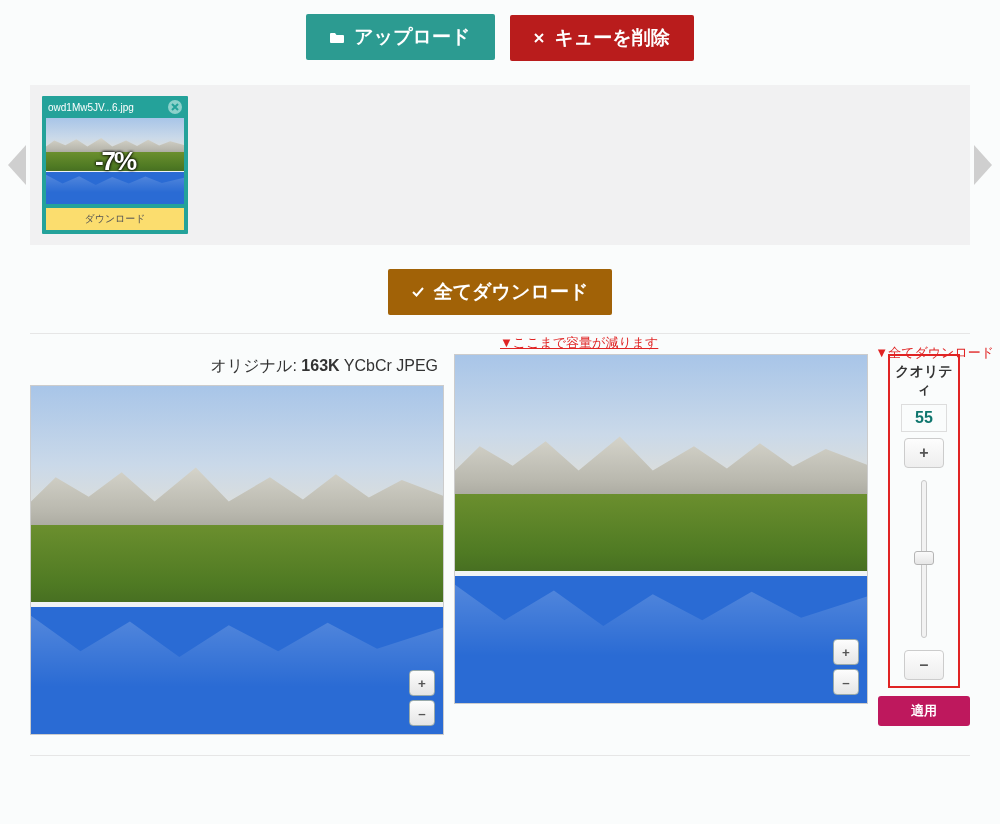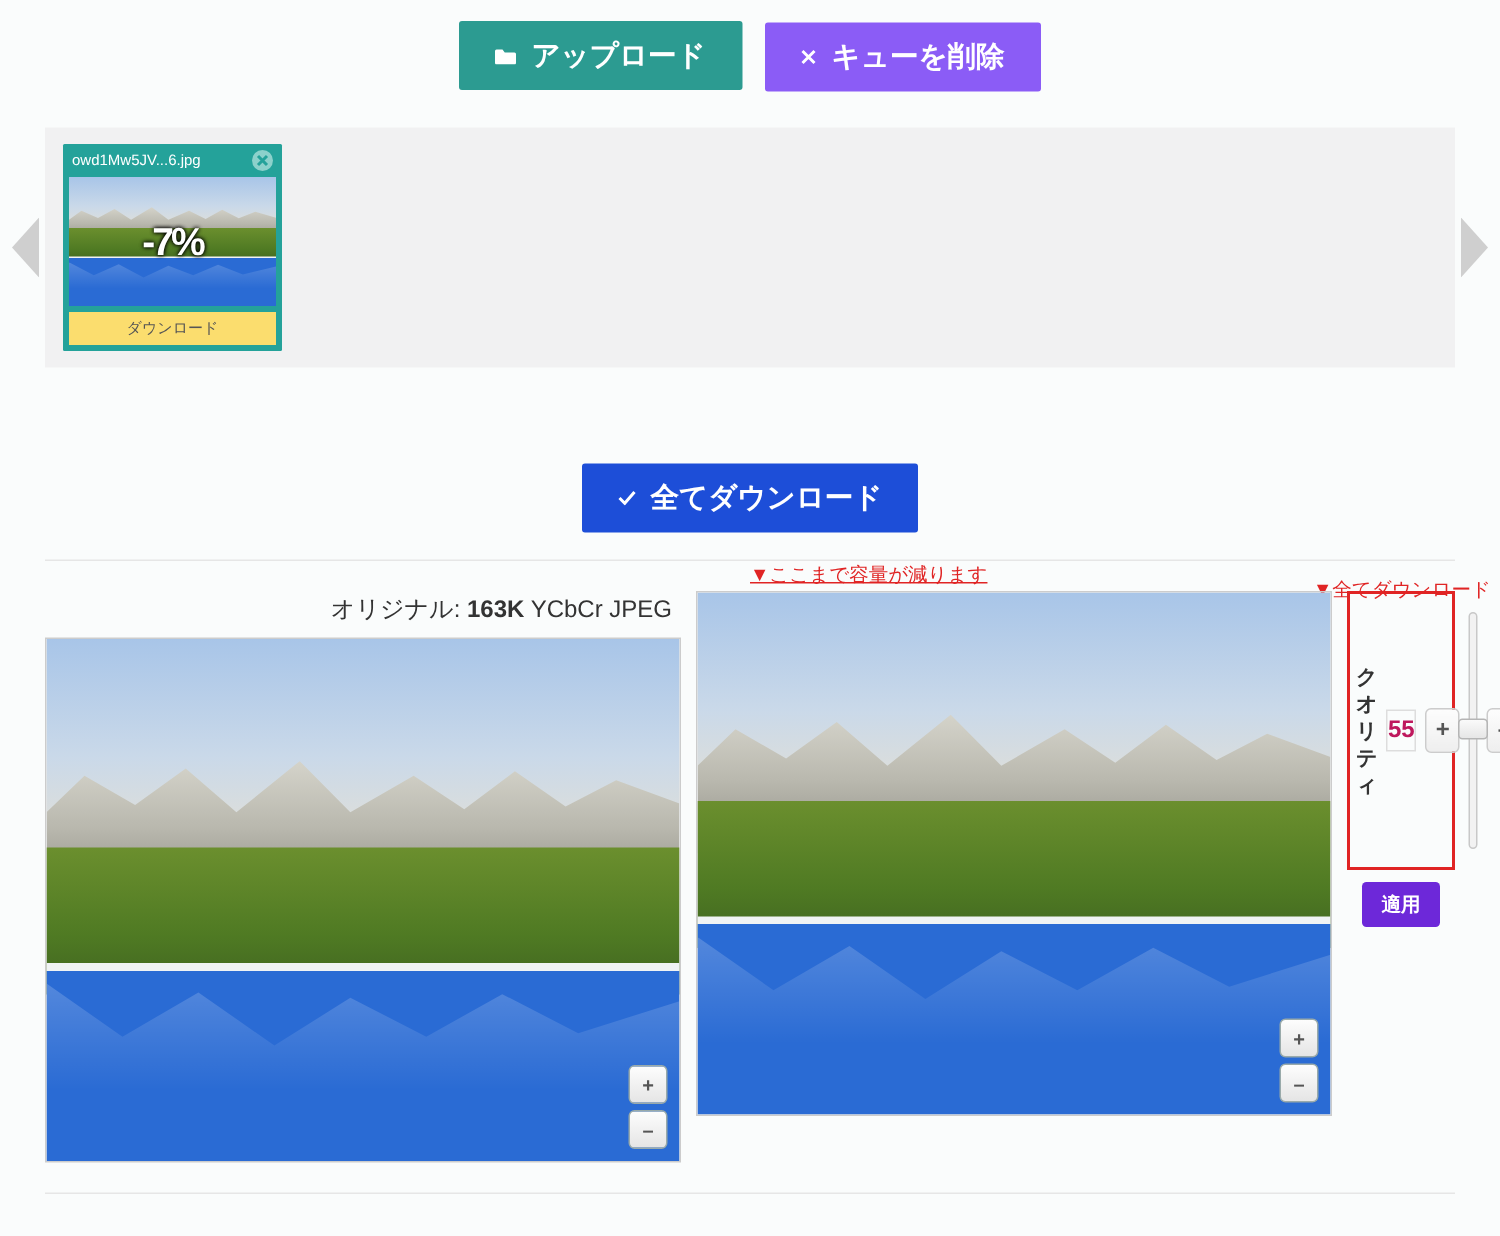--- a/index.html
+++ b/index.html
@@ -31,22 +31,22 @@
     border-radius: 2px;
     padding: 10px 24px;
     color: #fff;
     font-weight: bold;
     font-size: 19px;
     cursor: pointer;
     margin: 0 6px;
   }
   .btn svg { display: block; }
   .btn-teal { background: #2c9b91; }
-  .btn-coral { background: #8b5cf6; }
-  .btn-gray { background: #1d4ed8; margin-top: 40px; }
+  .btn-coral { background: #b91c1c; }
+  .btn-gray { background: #a16207; }
 
   
   .queue-strip {
     margin-top: 24px;
     background: #f1f1f2;
     display: flex;
     align-items: center;
     padding: 12px;
     position: relative;
     height: 160px;
@@ -192,37 +192,37 @@
     position:absolute;
     color:#e02424;
     font-size:13px;
     white-space:nowrap;
   }
 
   
   .quality {
     width: 72px;
     border:2px solid #e02424;
-    display:flex; flex-direction:row;
+    display:flex; flex-direction:column;
     align-items:center;
     padding: 6px 4px;
     gap:6px;
     position:relative;
   }
   .quality-label {
     font-size:14px; font-weight:bold;
     text-align:center; line-height:1.3;
   }
   .quality-value {
     width:46px;
     border:1px solid #ddd;
     text-align:center;
     padding:4px 0;
     font-weight:bold;
-    color:#be185d;
+    color:#0f766e;
     font-size:16px;
   }
   .sq-btn {
     width:40px;height:30px;
     border:1px solid #ccc;
     background:linear-gradient(#fdfdfd,#eeeeee);
     border-radius:4px;
     color:#555;font-weight:bold;font-size:16px;
     cursor:pointer;
   }
@@ -244,22 +244,22 @@
     top:45%;
     width:20px;height:14px;
     border:1px solid #b5b5b5;
     background:linear-gradient(#fafafa,#e6e6e6);
     border-radius:3px;
     cursor:pointer;
   }
 
   .apply-btn {
     margin-top:8px;
-    width:52px;
-    background:#6d28d9;
+    width:92px;
+    background:#be185d;
     color:#fff;
     padding:6px 0;
     border:none;border-radius:3px;
     font-weight:bold; font-size:13px;
     cursor:pointer;
     align-self:center;
   }
   .quality-col { display:flex; flex-direction:column; align-items:center; }
 </style>
 </head>

